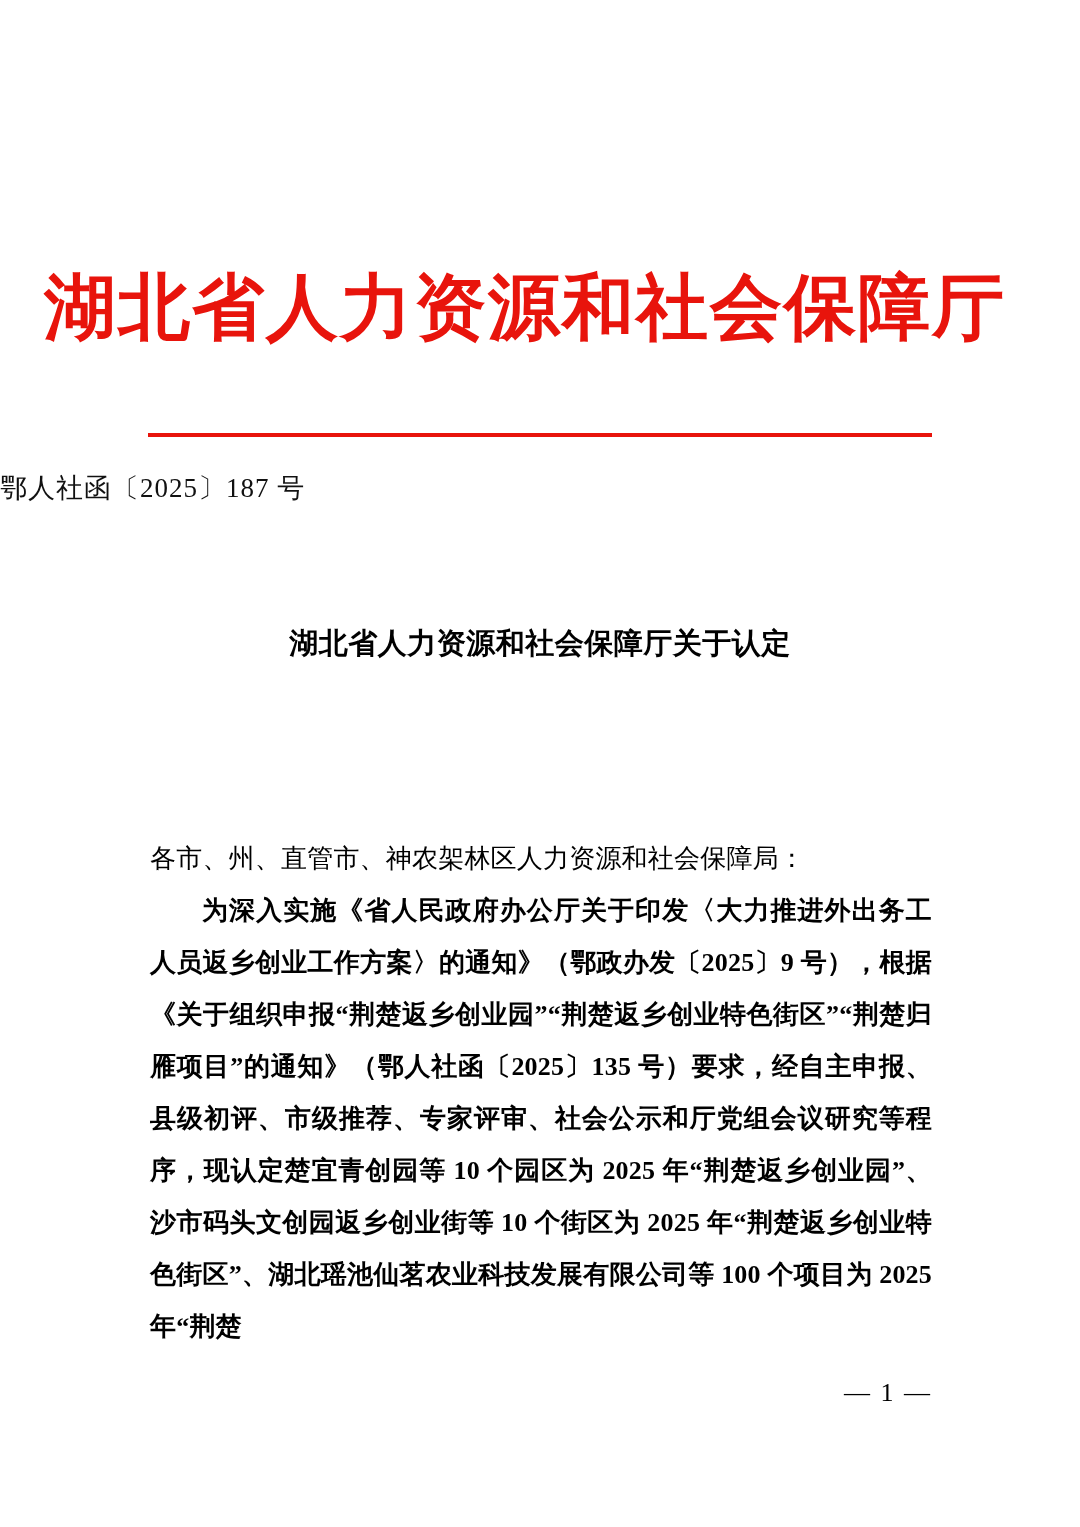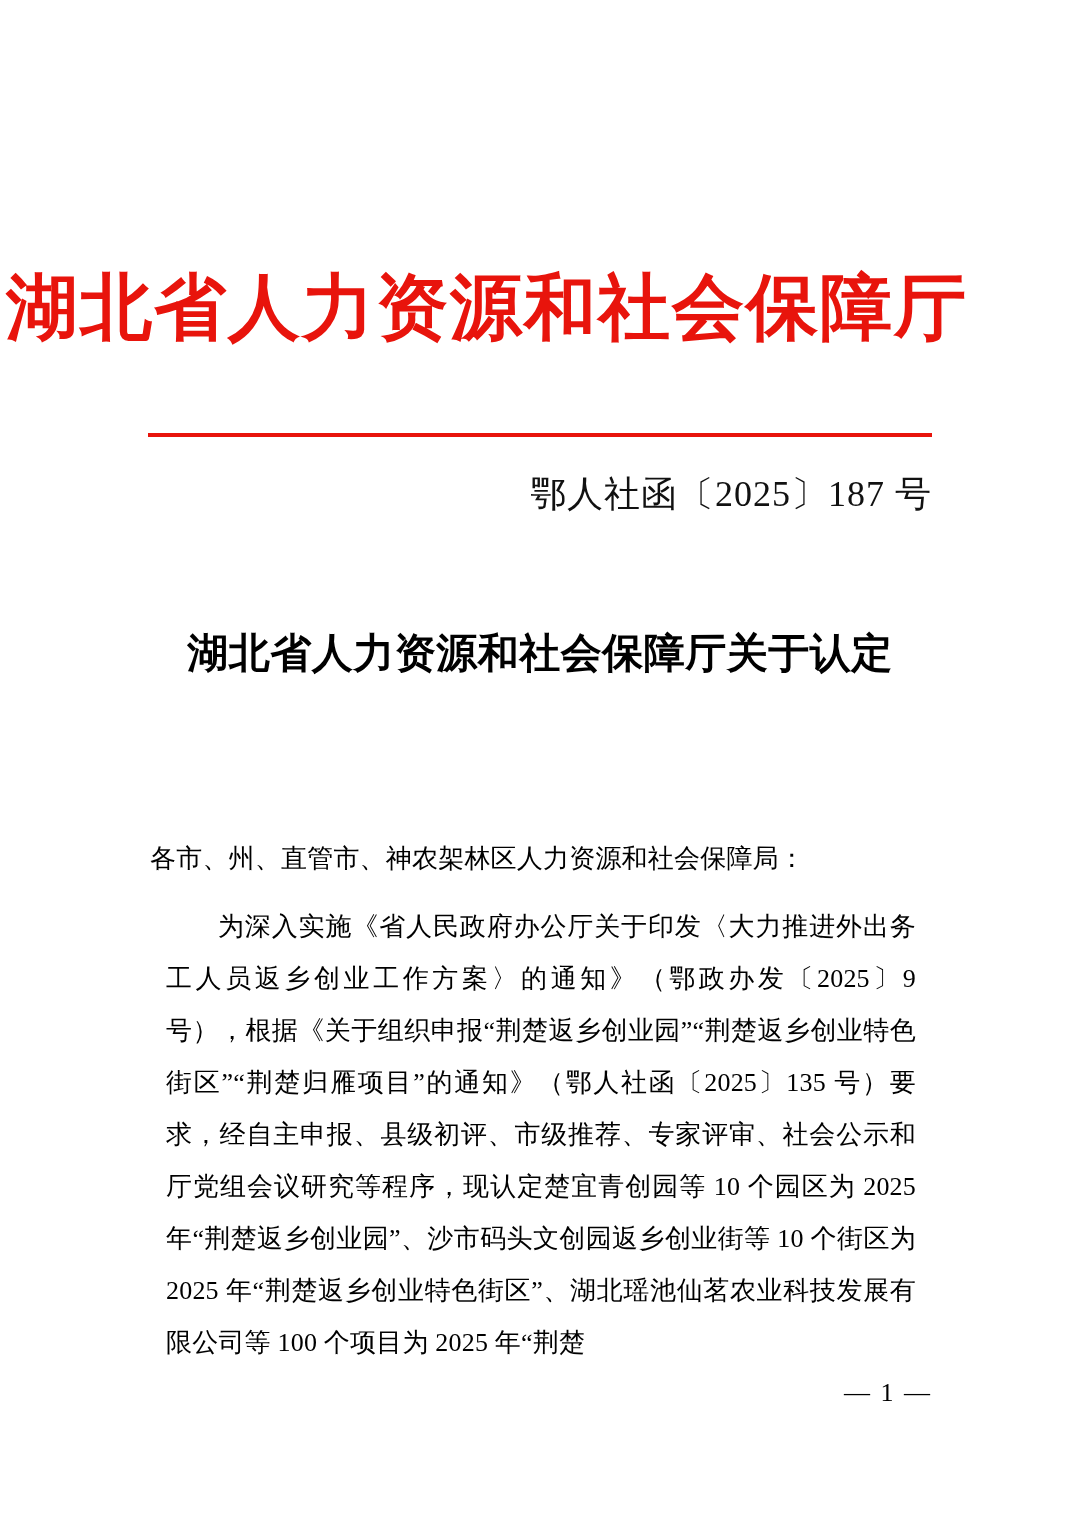--- a/index.html
+++ b/index.html
@@ -22,21 +22,22 @@
     height: 1527px;
     box-sizing: border-box;
   }
 
   
   .letterhead {
     position: absolute;
     top: 268px;
     left: 0;
     width: 968px;
-    text-align: right;
+    text-align: center;
+    padding-left: 41px;
   }
   .letterhead-title {
     font-family: "DejaVu Serif", "Liberation Serif", serif;
     font-weight: bold;
     font-size: 72px;
     line-height: 1.08;
     color: #e8140c;
     letter-spacing: 2px;
     white-space: nowrap;
   }
@@ -49,36 +50,35 @@
     height: 4px;
     background: #e8140c;
   }
 
   
   .doc-number {
     position: absolute;
     top: 470px;
     left: 0;
     width: 932px;
-    text-align: right;
-    font-size: 36px;
+    font-size: 27px;
     letter-spacing: 1px;
     color: #111;
   }
 
   
   .main-title {
     position: absolute;
     top: 620px;
     left: 148px;
     width: 784px;
     text-align: center;
     font-family: "DejaVu Serif", "Liberation Serif", serif;
     font-weight: bold;
-    font-size: 41px;
+    font-size: 29px;
     line-height: 1.62;
     letter-spacing: 0.5px;
   }
   .main-title .tline { display: block; white-space: nowrap; }
 
   
   .body-text {
     position: absolute;
     top: 833px;
     left: 150px;
@@ -86,22 +86,23 @@
     font-size: 26px;
     line-height: 52px;
     letter-spacing: 0.2px;
     text-align: justify;
     text-justify: inter-ideograph;
   }
   .salutation {
     margin: 0 0 0 0;
   }
   .para {
-    margin: 16px;
+    margin: 0;
     text-indent: 2em;
+    font-weight: bold;
   }
 
   
   .page-number {
     position: absolute;
     top: 1378px;
     left: 0;
     width: 932px;
     text-align: right;
     font-size: 26px;

